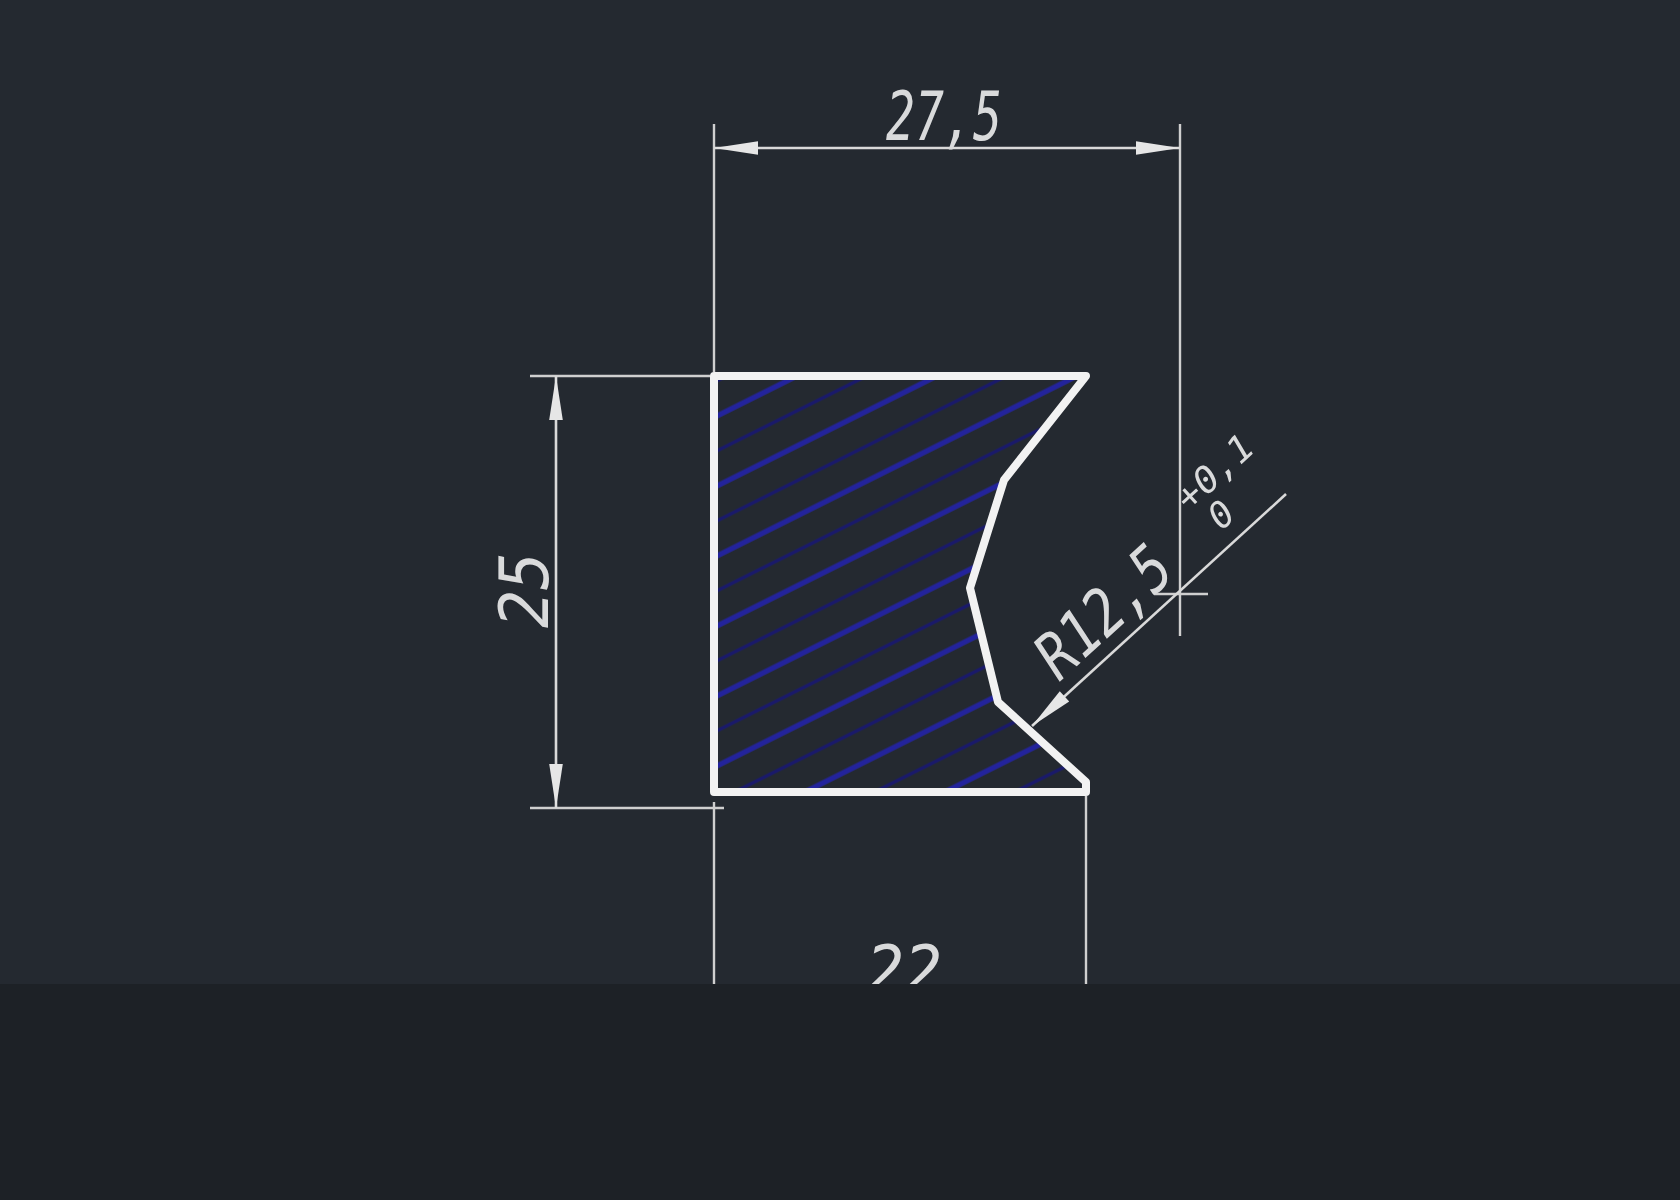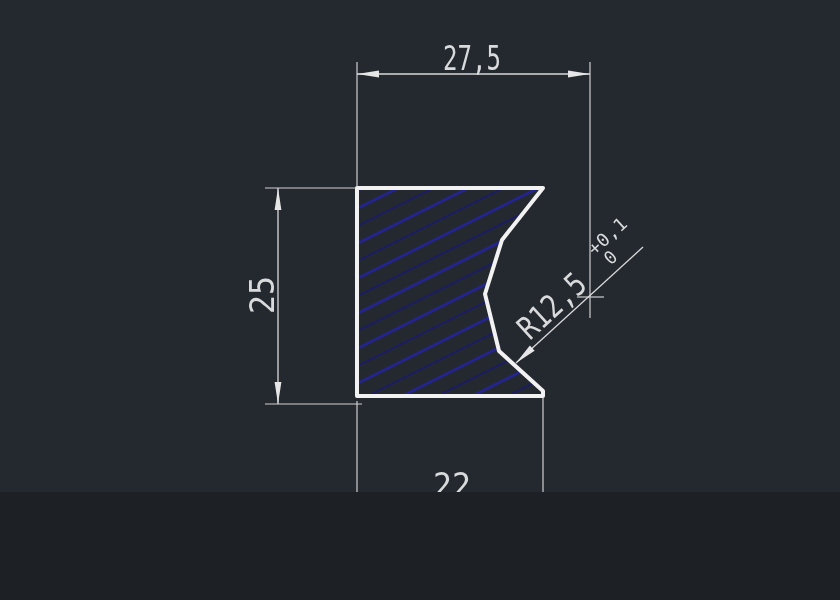--- a/index.html
+++ b/index.html
@@ -1,16 +1,16 @@
 <!DOCTYPE html>
 <html><head>
 <meta charset="utf-8">
 <style>
   html,body{margin:0;padding:0;background:#1d2126;}
-  .stage{width:840px;height:492px;overflow:hidden;position:relative;}
+  .stage{width:840px;height:492px;overflow:hidden;position:relative;font-style:italic;}
   svg{display:block;}
   text{font-family:"DejaVu Sans Mono","Liberation Mono",monospace;fill:#d9dadb;}
   .dimline{stroke:#d9d9d9;stroke-width:1.3;fill:none;}
   .extline{stroke:#cfcfcf;stroke-width:1.2;fill:none;}
   .arrow{fill:#e6e6e6;stroke:none;}
   .logo{stroke:#d5d6d7;stroke-width:2;fill:none;stroke-linejoin:miter;stroke-linecap:round;}
 </style>
 </head>
 <body>
 

